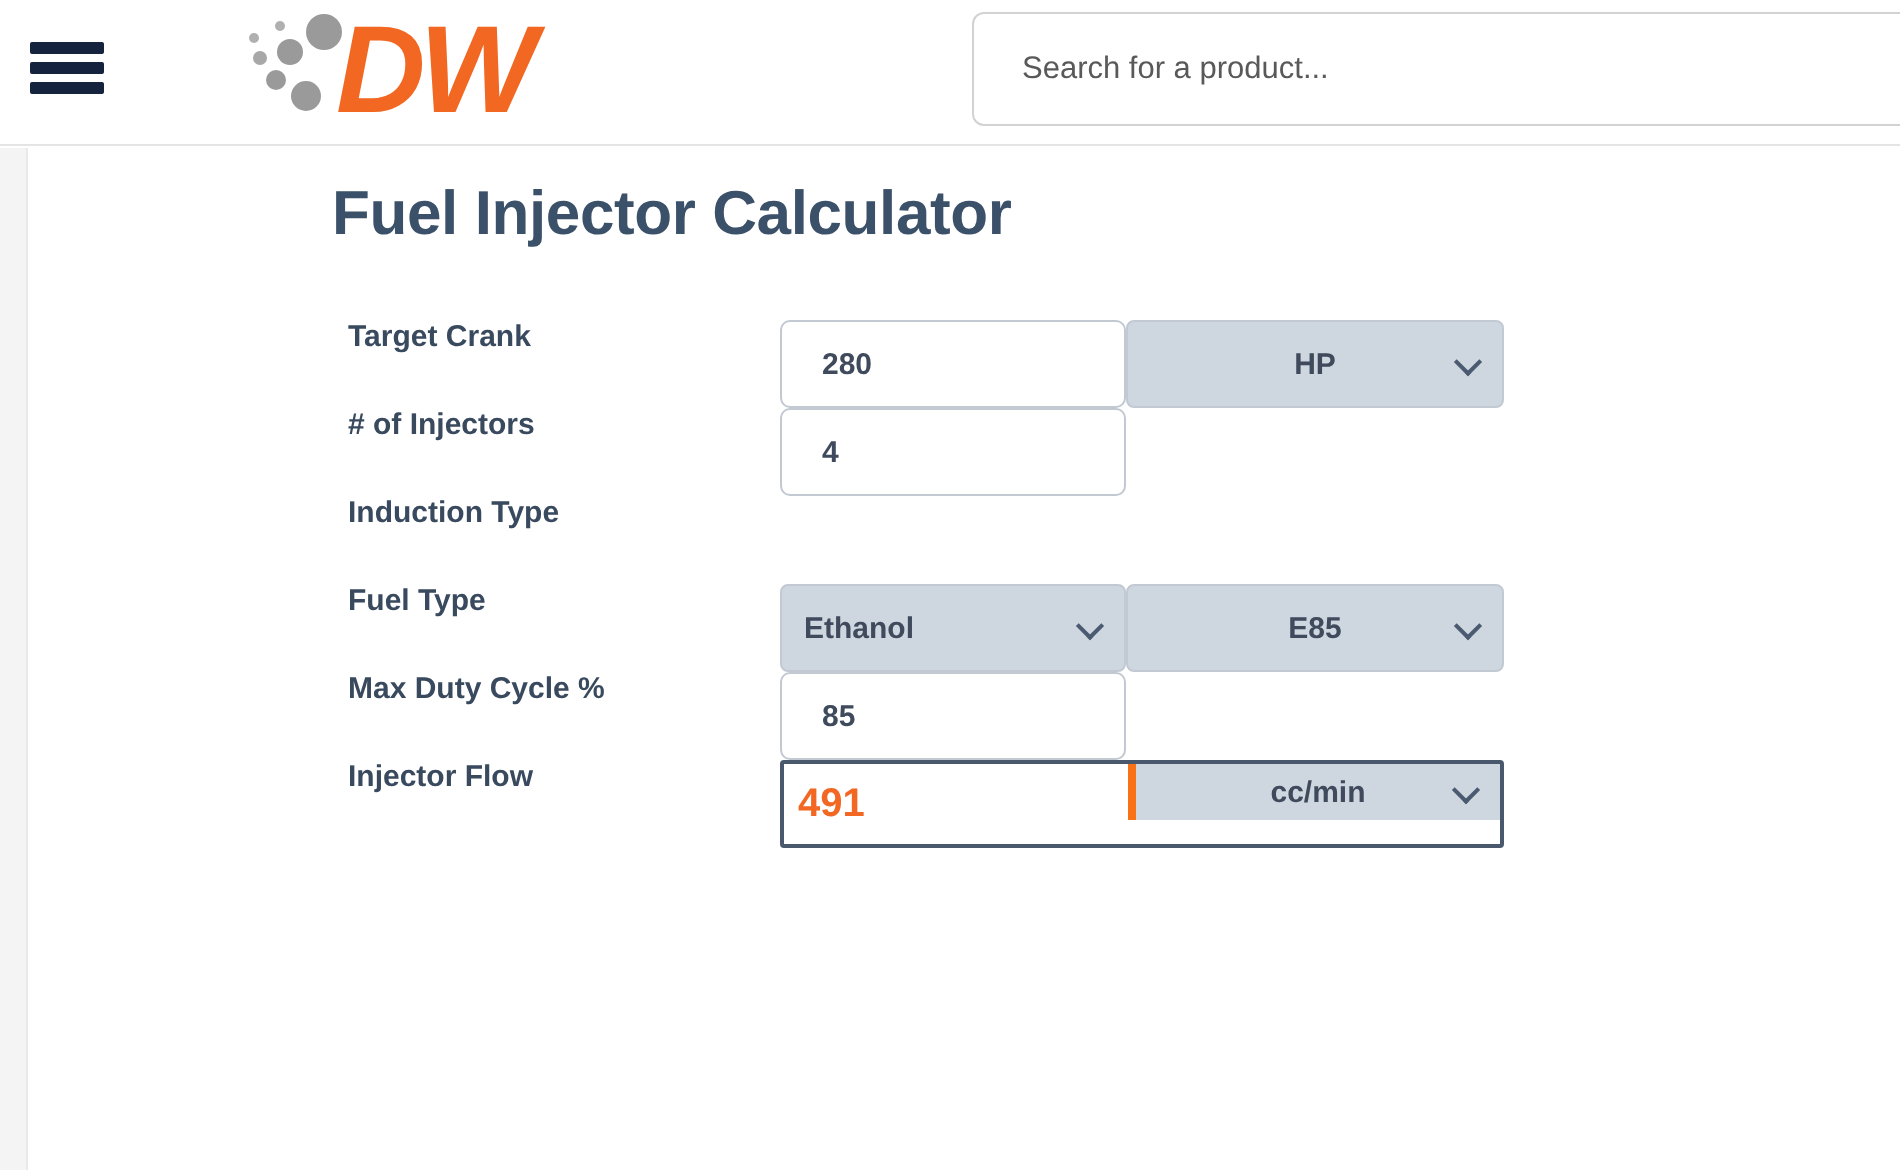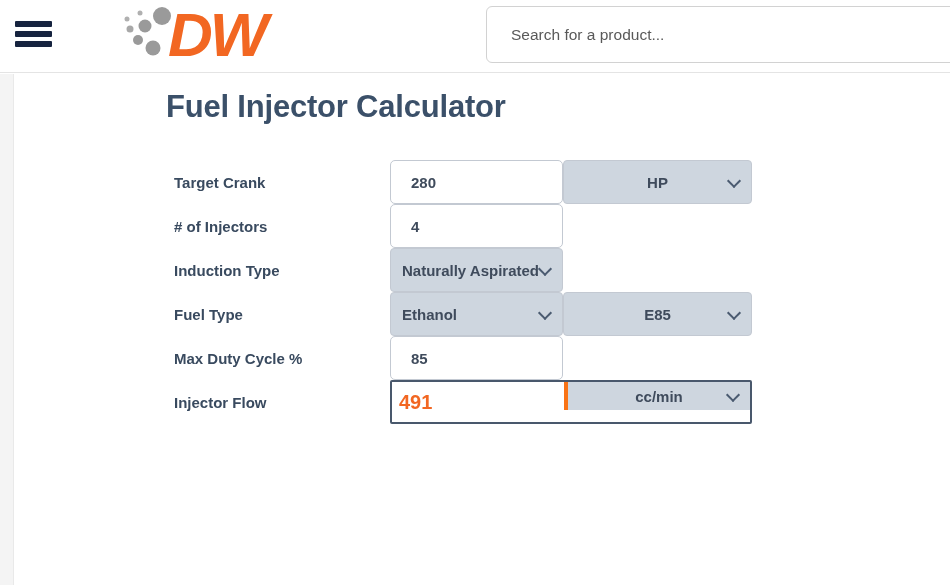--- a/index.html
+++ b/index.html
@@ -108,21 +108,20 @@
 
   
   .calc {
     position: absolute;
     left: 174px;
     top: 160px;
     width: 578px;
   }
   .calc-row {
     display: flex;
-    align-items: center;
     height: 44px;
     margin-bottom: 0px;
   }
   .calc-label {
     width: 216px;
     flex: none;
     font-size: 15px;
     font-weight: bold;
     color: #394a5f;
     white-space: nowrap;
@@ -311,29 +310,20 @@
     <div class="fields">
       <div class="cell-a">
         <input class="txtin" type="text" value="4" style="">
       </div>
       <div class="cell-b"></div>
     </div>
   </div>
 
   <div class="calc-row">
     <div class="calc-label">Induction Type</div>
-    <div class="fields">
-      <div class="cell-a">
-        <div class="sel">
-          <span class="seltext">Naturally Aspirated</span>
-          <span class="chev"></span>
-        </div>
-      </div>
-      <div class="cell-b"></div>
-    </div>
   </div>
 
   <div class="calc-row">
     <div class="calc-label">Fuel Type</div>
     <div class="fields">
       <div class="cell-a">
         <div class="sel">
           <span class="seltext">Ethanol</span>
           <span class="chev"></span>
         </div>

